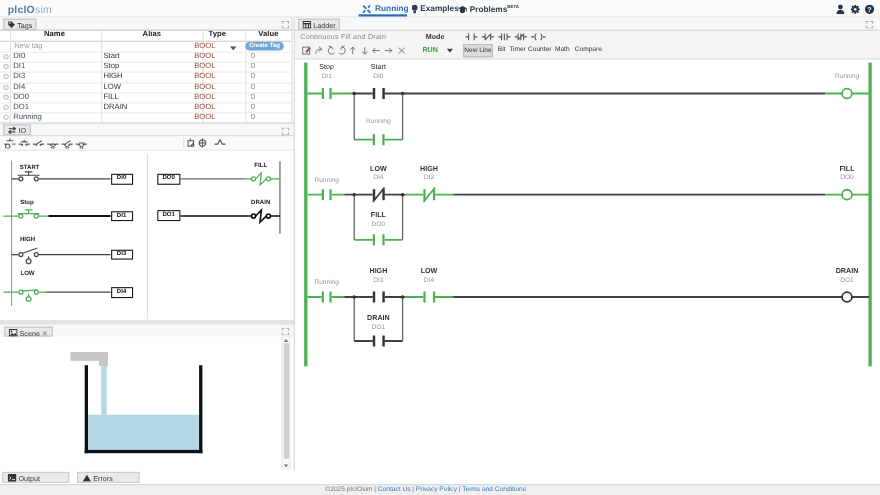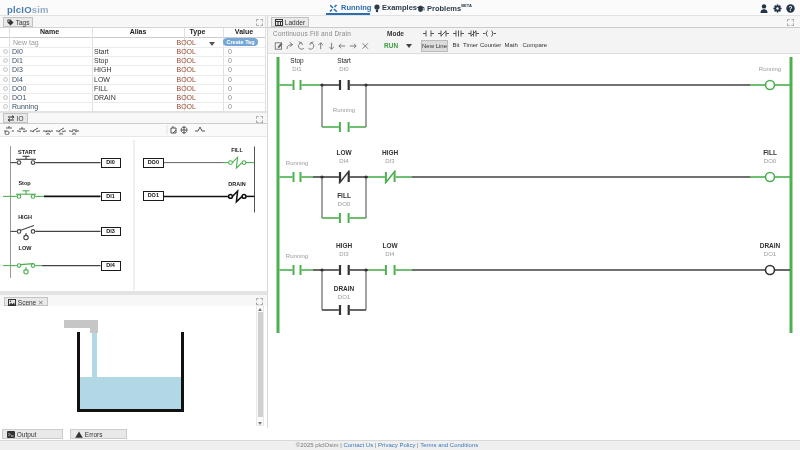--- a/index.html
+++ b/index.html
@@ -27,21 +27,21 @@
 .cell { position:absolute; font-size:7px; color:#3a4f63; white-space:nowrap; }
 .led { position:absolute; width:5px; height:5px; border:1px solid #c7c7c7; border-radius:50%; background:#f5f5f5; }
 
 .iobox { position:absolute; border:1.5px solid #1a1a1a; background:#fff; font-size:5.5px; font-weight:bold; color:#111; text-align:center; }
 </style>
 </head>
 <body>
 <div id="page">
 
   <div id="nav"></div>
-  <div id="logo"><span style="color:#4a7dab;">plcIO</span><span style="color:#91abc6;font-weight:bold;">sim</span></div>
+  <div id="logo"><span style="color:#4a7dab;">plcIO</span><span style="color:#91abc6;font-weight:normal;">sim</span></div>
   <svg class="abs" style="left:329px;top:4px" width="9" height="9" viewBox="0 0 9 9">
     <path d="M1.2,1.2 L4,4 M5,5 L7.8,7.8 M7.5,1 L5.5,3 M1,7.5 L3,5.5" stroke="#2a6db3" stroke-width="1.6" fill="none"></path>
   </svg>
   <div id="tab-projects" class="navtab active">Running</div>
   <div id="underline"></div>
   <svg class="abs" style="left:374px;top:4px" width="6" height="9" viewBox="0 0 6 9">
     <circle cx="3" cy="3" r="2.6" fill="#2b3a4a"></circle>
       <rect x="1.9" y="5.5" width="2.2" height="2.6" fill="#2b3a4a"></rect>
   </svg>
   <div id="tab-examples" class="navtab" style="left:382px;">Examples</div>

